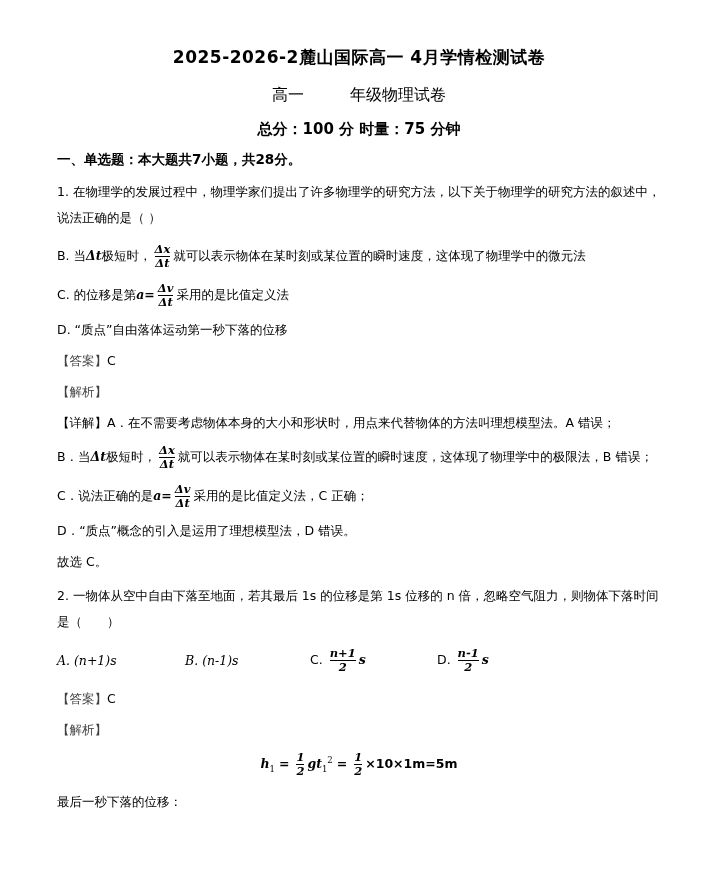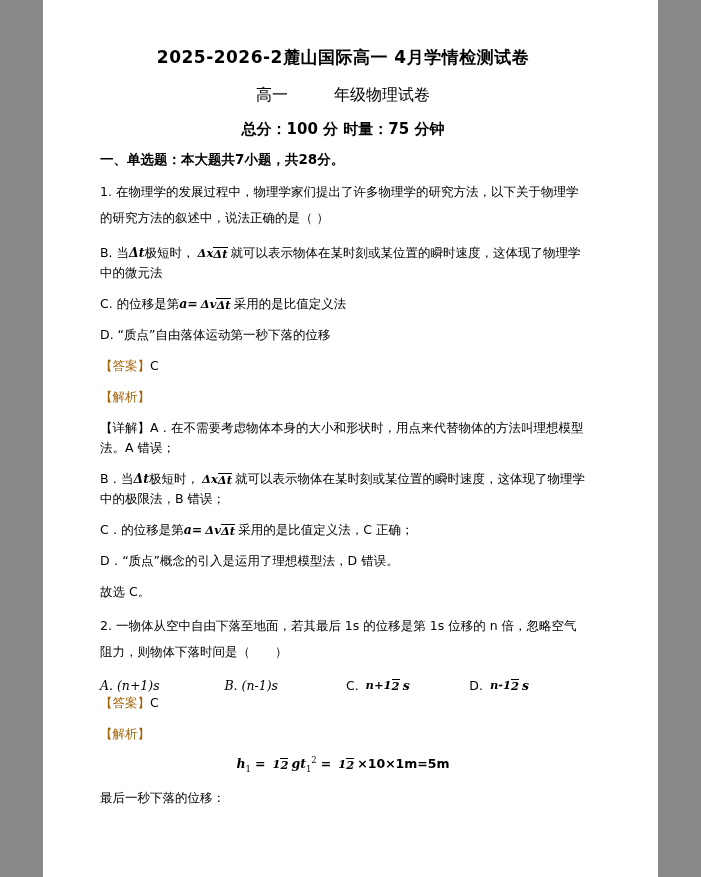--- a/index.html
+++ b/index.html
@@ -1,46 +1,46 @@
 <!DOCTYPE html>
 <html><head>
 <meta charset="utf-8">
 <style>
   html,body { margin:0; padding:0; background:#888; }
   .page {
     position:relative;
-    width:615px; height:877px;
+    width:701px; height:877px;
     margin:0 auto;
     background:#ffffff;
     box-sizing:border-box;
-    padding:46px 72px 0 57px;
+    padding:46px 40px 0 57px;
     font-family:"DejaVu Sans","Liberation Sans",sans-serif;
     color:#000;
     font-size:12.5px;
     overflow:hidden;
   }
   .center { text-align:center; }
   .doc-title { font-size:17px; font-weight:bold; margin:0 0 16px 0; letter-spacing:0.5px; }
   .doc-subtitle { font-size:16px; font-weight:normal; margin:0 0 14px 0; }
   .doc-subtitle .gap { display:inline-block; width:46px; }
   .score-line { font-size:15px; font-weight:bold; margin:0 0 12px 0; }
   .section-heading { font-size:13.5px; font-weight:bold; margin:0 0 10px 0; }
   p.body-line { margin:0 0 13px 0; line-height:2.05; }
   p.tight { margin:0 0 11px 0; line-height:1.6; }
   .math { font-family:"DejaVu Serif","Liberation Serif",serif; font-style:italic; font-weight:bold; }
   .mathn { font-family:"DejaVu Serif","Liberation Serif",serif; font-style:italic; }
   .frac {
-    display:inline-flex; vertical-align:middle;
+    display:inline-flex; flex-direction:column; vertical-align:middle;
     text-align:center; line-height:1.15; margin:0 3px;
     font-family:"DejaVu Serif","Liberation Serif",serif;
     font-style:italic; font-weight:bold; font-size:11.5px;
   }
   .frac .den { border-top:1.2px solid #000; }
-  .blue { color:#a16207; }
-  .opt-row { display:flex; margin:4px 0 0 0; align-items:center;justify-content:space-between; }
+  .blue { color:#404040; }
+  .opt-row { display:flex; margin:4px 0 14px 0; align-items:center; }
   .opt-row .opt { box-sizing:border-box; }
   .opt-a { width:128px; }
   .opt-b { width:125px; }
   .opt-c { width:127px; }
   .opt-d { width:120px; }
   .formula-line { text-align:center; margin:6px 0 14px 0; line-height:1.2; }
   sub,sup { font-size:8.5px; font-family:"DejaVu Serif","Liberation Serif",serif; }
 </style>
 </head>
 <body>
@@ -89,21 +89,21 @@
   </p>
 
   <p class="tight">
     <span>B．当</span><span class="math">Δt</span><span>极短时，</span><span class="frac">
         <span class="num">Δx</span>
         <span class="den">Δt</span>
       </span><span>就可以表示物体在某时刻或某位置的瞬时速度，这体现了物理学中的极限法，B 错误；</span>
   </p>
 
   <p class="tight">
-    <span>C．的位移是第</span><span class="math">a</span><span class="math">=</span><span class="frac">
+    <span>C．说法正确的是</span><span class="math">a</span><span class="math">=</span><span class="frac">
         <span class="num">Δv</span>
         <span class="den">Δt</span>
       </span><span>采用的是比值定义法，C 正确；</span>
   </p>
 
   <p class="tight">D．“质点”概念的引入是运用了理想模型法，D 错误。</p>
 
   <p class="tight">故选 C。</p>
 
   <p class="body-line">2. 一物体从空中自由下落至地面，若其最后 1s 的位移是第 1s 位移的 n 倍，忽略空气阻力，则物体下落时间是（　　）</p>

